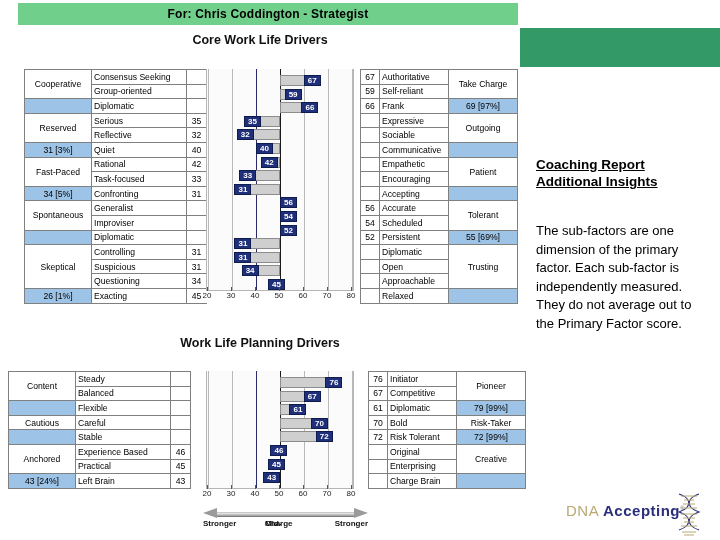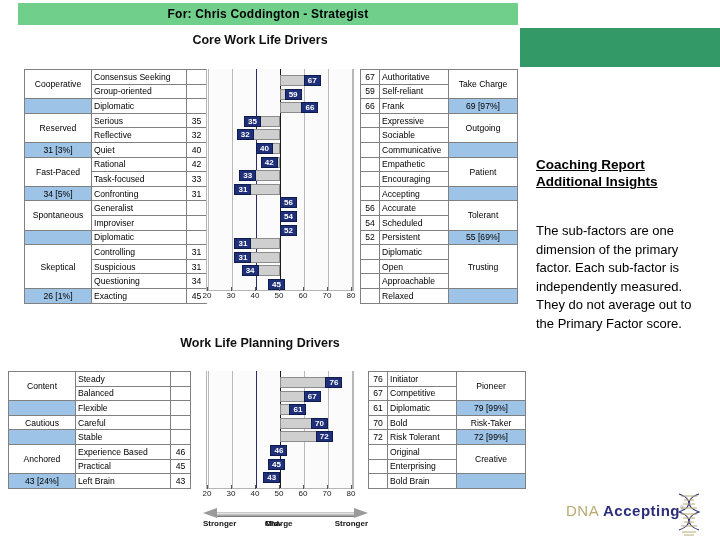--- a/index.html
+++ b/index.html
@@ -383,21 +383,21 @@
         <td class="num"></td>
         <td class="sub-l">Original</td>
         <td class="grp" rowspan="2">Creative</td>
       </tr>
       <tr>
         <td class="num"></td>
         <td class="sub-l">Enterprising</td>
       </tr>
       <tr>
         <td class="num"></td>
-        <td class="sub-l">Bold Brain</td>
+        <td class="sub-l">Charge Brain</td>
         <td class="blue"></td>
       </tr>
     </tbody>
   </table>
 
 <div class="abs chart" id="core-chart" style="left:206px;top:69px;width:148px;">
   <div class="plot" id="core-plot" style="height:222px;">
       <div class="gridline" style="left: 1px;"></div>
       <div class="gridline" style="left: 25px;"></div>
       <div class="gridline mid" style="left: 49px;"></div>

